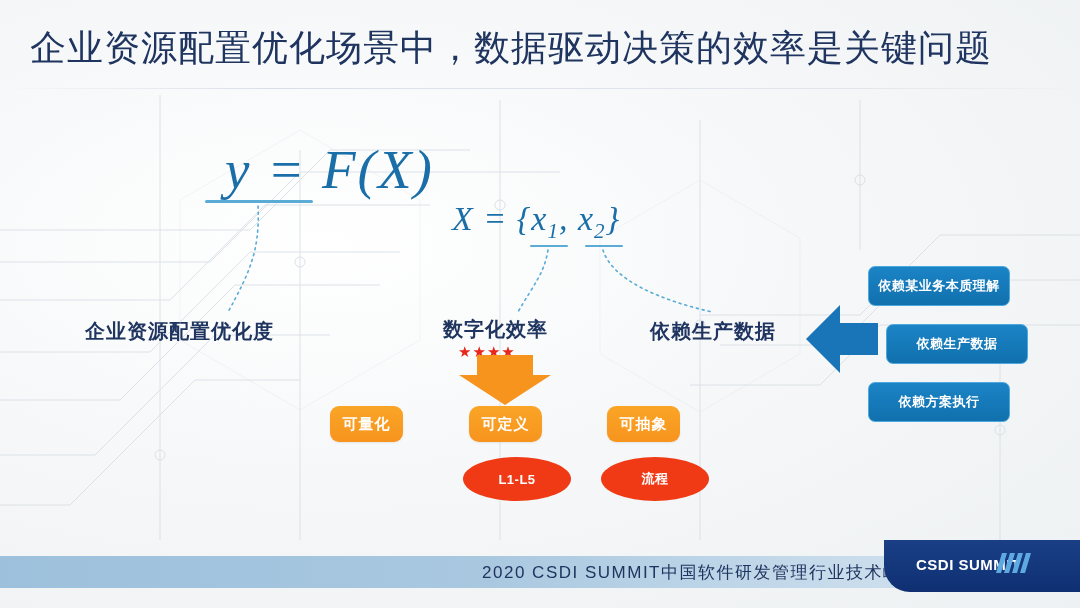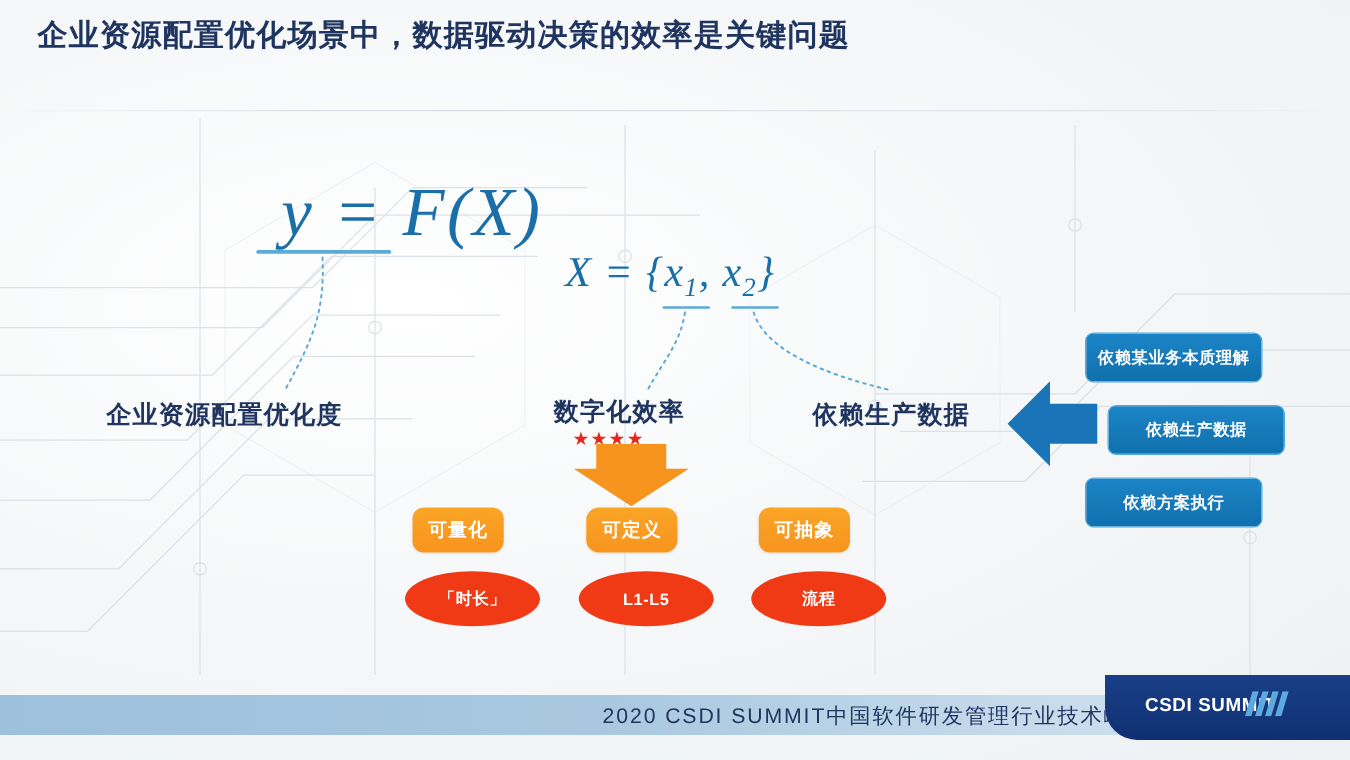--- a/index.html
+++ b/index.html
@@ -11,22 +11,22 @@
   #slide{
     position:relative;width:1080px;height:608px;
     background:
       radial-gradient(ellipse at 30% 40%, #ffffff 0%, #f4f6f7 55%, #eef1f3 100%);
     overflow:hidden;
   }
   
   .bg-svg{position:absolute;left:0;top:0;width:1080px;height:608px;pointer-events:none;}
   
   .title{
-    position:absolute;left:30px;top:12px;
-    font-size:24px;font-weight:bold;letter-spacing:1px;
+    position:absolute;left:30px;top:24px;
+    font-size:36px;font-weight:normal;letter-spacing:1px;
     color:#1f3560;white-space:nowrap;
   }
   .title-rule{
     position:absolute;left:0;top:88px;width:1080px;height:1px;
     background:linear-gradient(to right,rgba(200,210,220,0) 0%,rgba(190,202,214,.55) 25%,rgba(190,202,214,.35) 80%,rgba(200,210,220,0) 100%);
   }
   
   .formula{
     position:absolute;color:#1b6fa8;
     font-family:"Liberation Serif","DejaVu Serif",serif;
@@ -177,21 +177,20 @@
   </svg>
 
   <svg class="left-arrow" viewBox="0 0 72 72">
     <polygon points="0,36 34,2 34,20 72,20 72,52 34,52 34,70" fill="#1a74b8"></polygon>
   </svg>
 
   <div class="pill" id="pill-0">可量化</div>
   <div class="pill" id="pill-1">可定义</div>
   <div class="pill" id="pill-2">可抽象</div>
 
-  <div class="oval" id="oval-0">「时长」</div>
   <div class="oval" id="oval-1">L1-L5</div>
   <div class="oval" id="oval-2">流程</div>
 
   <div class="bbox" id="bbox-0">依赖某业务本质理解</div>
   <div class="bbox" id="bbox-1">依赖生产数据</div>
   <div class="bbox" id="bbox-2">依赖方案执行</div>
 
   <div class="footer-bar"></div>
   <div class="footer-text">2020 CSDI SUMMIT中国软件研发管理行业技术峰会</div>
   <div class="logo-tab"></div>

